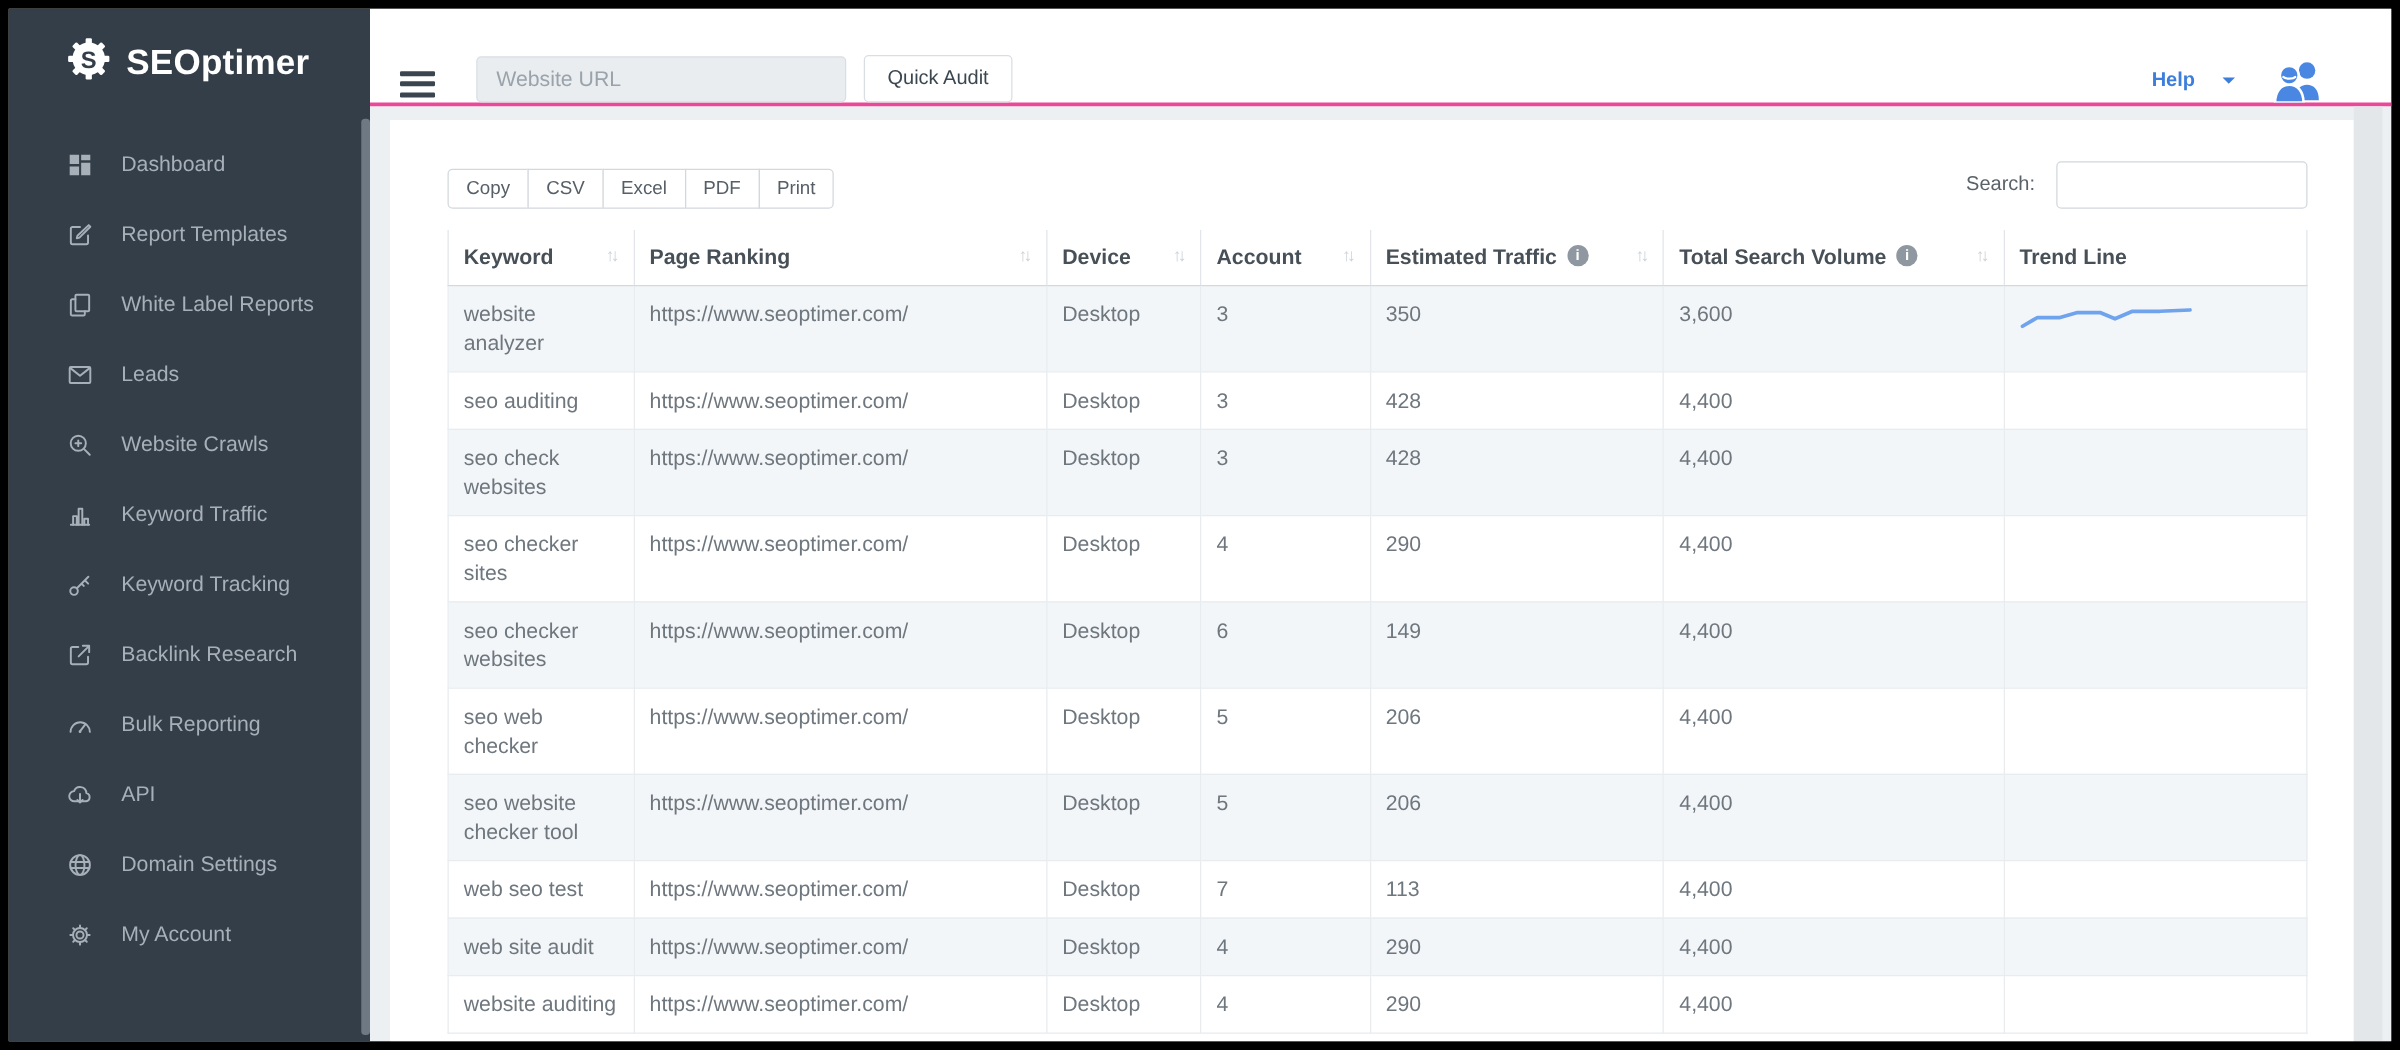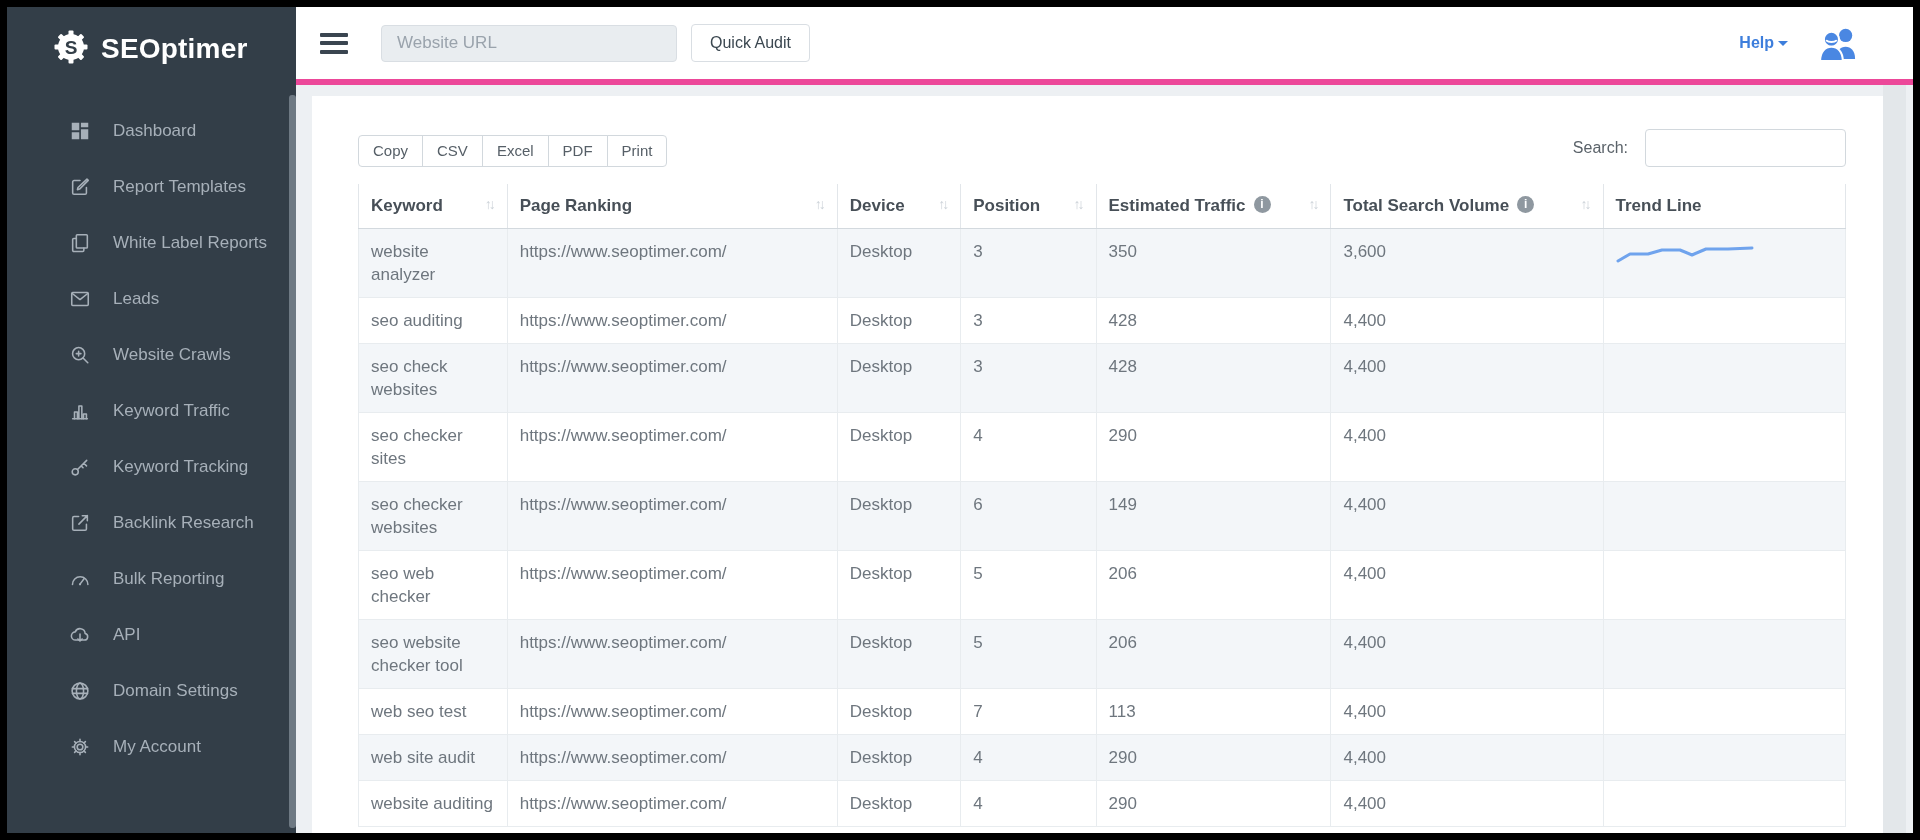--- a/index.html
+++ b/index.html
@@ -5,37 +5,37 @@
   * { box-sizing: border-box; margin: 0; padding: 0; }
   html,body { width:1920px; height:840px; }
   body { font-family:"Liberation Sans", sans-serif; background:#000; overflow:hidden; }
 
   .frame { position:absolute; inset:0; border:7px solid #000; background:#fff; display:flex; overflow:hidden; }
 
   
   .sidebar { width:289px; flex:0 0 289px; background:#333e48; position:relative; overflow:hidden; }
   .logo { display:flex; align-items:center; gap:10px; padding:20px 0 0 44px; color:#fff; }
   .logo-text { font-size:28px; font-weight:700; letter-spacing:.2px; }
-  .nav { margin-top:32px;padding-left:16px; }
+  .nav { margin-top:32px; }
   .nav-item { display:flex; align-items:center; height:56px; padding-left:45px; color:#a7b0b9; font-size:17px; cursor:pointer; }
   .nav-icon { width:24px; height:24px; margin-right:21px; display:inline-flex; align-items:center; justify-content:center; flex:0 0 24px; }
   .nav-icon svg { width:22px; height:22px; stroke:#a7b0b9; fill:none; stroke-width:1.7; stroke-linecap:round; stroke-linejoin:round; }
   .nav-icon svg .f { fill:#a7b0b9; stroke:none; }
   .sb-scroll { position:absolute; top:88px; bottom:5px; right:0; width:7px; background:#6e7983; border-radius:3px; }
 
   
   .main { flex:1; display:flex; flex-direction:column; background:#edf0f3; position:relative; min-width:0; }
-  .topbar { height:78px; flex:0 0 78px; background:#fff; border-bottom:6px solid #ec4899; display:flex; align-items:center; padding:0 53px 0 24px; }
+  .topbar { height:78px; flex:0 0 78px; background:#fff; border-bottom:3px solid #ec4899; display:flex; align-items:flex-end; padding:0 53px 0 24px; }
   .hamburger { width:28px; cursor:pointer; }
   .hamburger span { display:block; width:28px; height:4px; background:#3a4550; border-radius:1px; margin:4.5px 0; }
   .url-input { margin-left:33px; width:296px; height:37px; background:#e9edf0; border:1px solid #d9dee3; border-radius:4px; padding:0 15px; font-size:17px; color:#495057; font-family:inherit; }
   .url-input::placeholder { color:#9aa3ac; }
   .quick-audit { margin-left:14px; height:38px; padding:0 18px; background:#fff; border:1px solid #d9dee3; border-radius:4px; font-size:16px; color:#3b4750; font-family:inherit; cursor:pointer; }
   .topbar-right { margin-left:auto; display:flex; align-items:center; gap:30px; }
-  .help { color:#3d7edc; font-weight:700; font-size:16px; cursor:pointer; display:inline-flex; align-items:center; gap:4px; }
+  .help { color:#3d7edc; font-weight:700; font-size:16px; cursor:pointer; display:inline-flex; align-items:center; gap:22px; }
   .caret { width:0; height:0; border-left:5px solid transparent; border-right:5px solid transparent; border-top:5px solid #3d7edc; display:inline-block; }
   .users-icon { cursor:pointer; display:inline-flex; }
 
   .page { flex:1; padding:11px 30px 0 16px; overflow:hidden; position:relative; }
   .scroll-strip { position:absolute; top:0; right:7px; bottom:0; width:23px; background:#e3e7ea; }
   .panel { background:#fff; height:110%; padding:33px 37px 0 46px; }
 
   
   .toolbar { display:flex; justify-content:space-between; align-items:flex-end; margin-bottom:17px; }
   .btn-group { display:flex; }
@@ -271,21 +271,21 @@
                   </div>
                 </th>
                 <th>
                   <div class="th-flex">
                     <span class="th-label">Device</span>
                     <span class="sort-arrows">↑↓</span>
                   </div>
                 </th>
                 <th>
                   <div class="th-flex">
-                    <span class="th-label">Position</span>
+                    <span class="th-label">Account</span>
                     <span class="sort-arrows">↑↓</span>
                   </div>
                 </th>
                 <th>
                   <div class="th-flex">
                     <span class="th-label">Estimated Traffic</span>
                     <i class="info-icon">i</i>
                     <span class="sort-arrows">↑↓</span>
                   </div>
                 </th>

